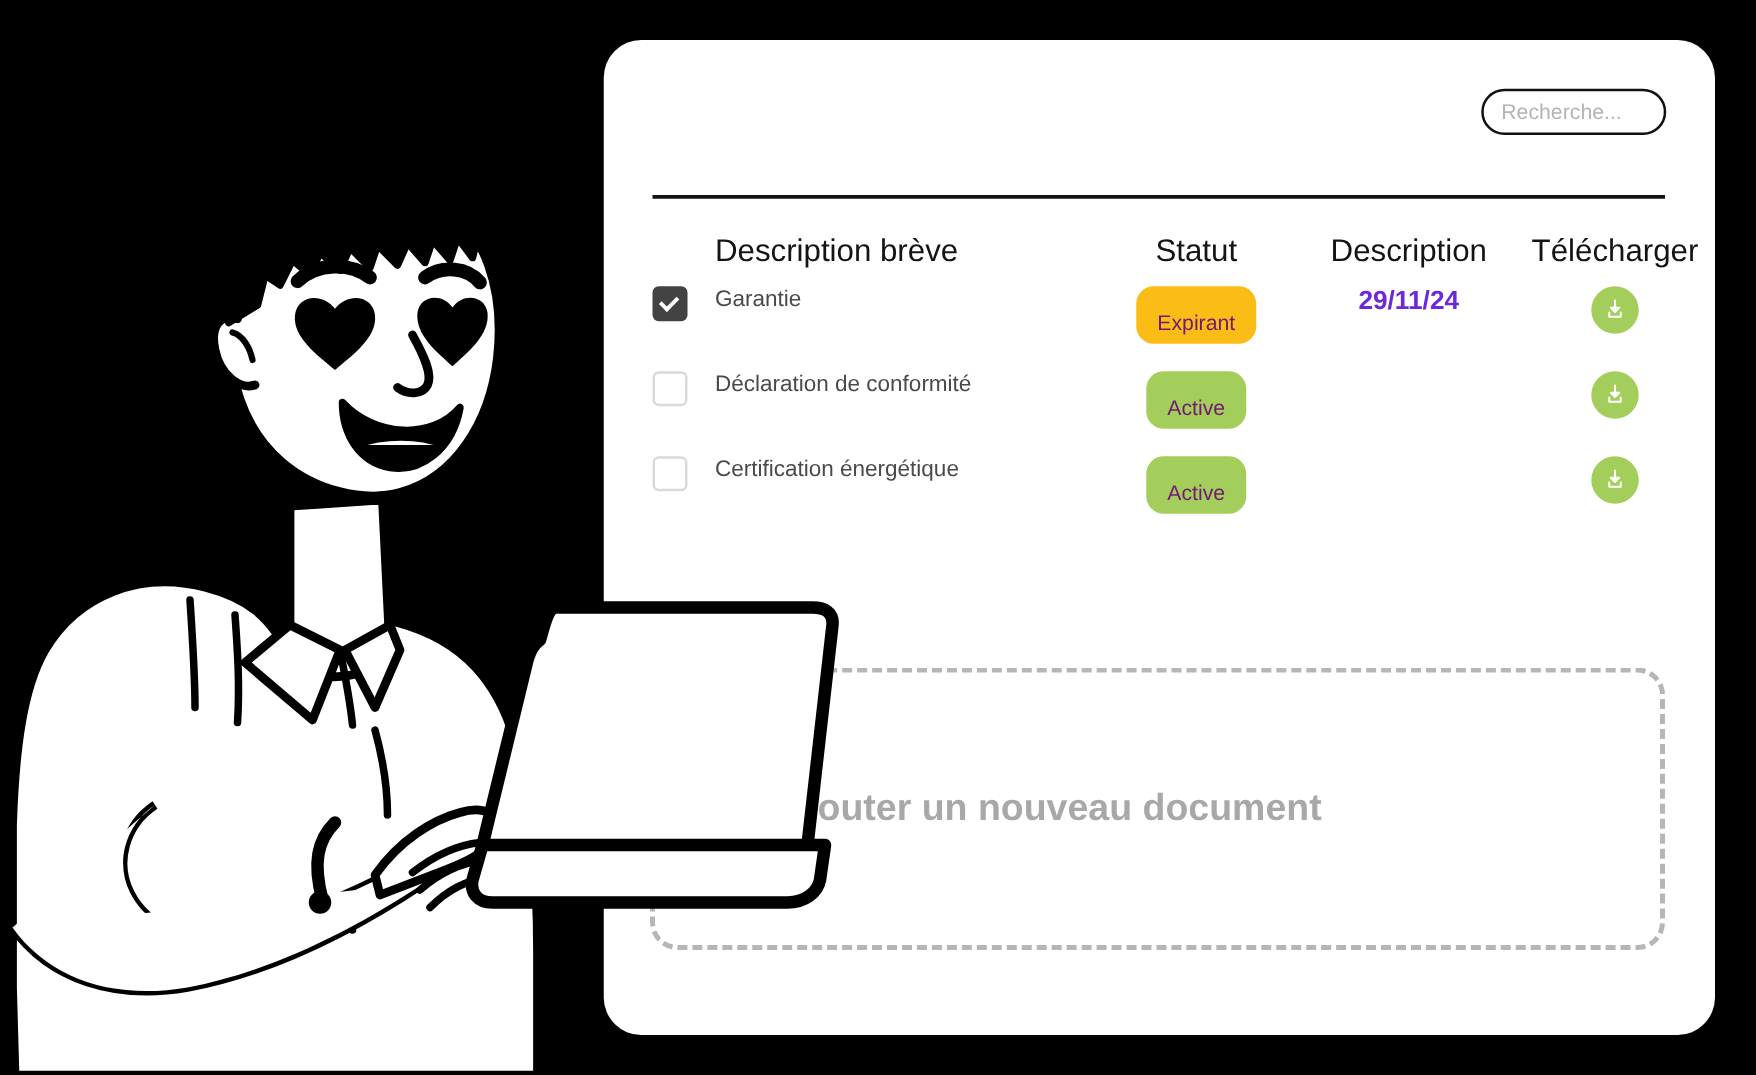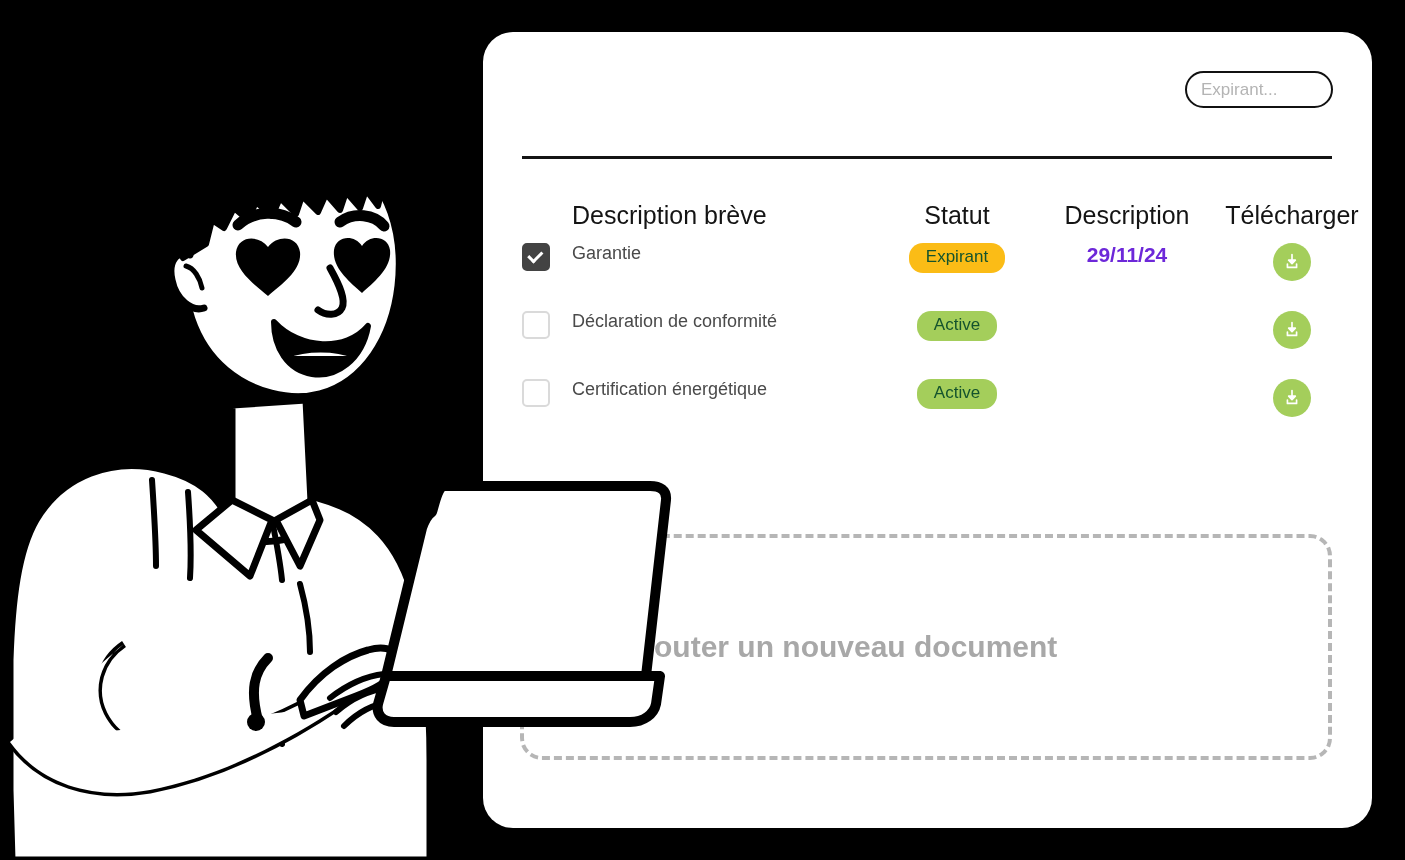--- a/index.html
+++ b/index.html
@@ -96,21 +96,21 @@
     top: 124px;
     width: 810px;
     height: 3px;
     background: #141414;
   }
 
   
   .table {
     position: absolute;
     left: 0px;
-    top: 169px;
+    top: 155px;
     width: 858px;
   }
 
   .table-head {
     display: flex;
     align-items: baseline;
     height: 42px;
   }
   .th {
     font-size: 25px;
@@ -162,23 +162,23 @@
 
   .cell-desc {
     font-size: 18px;
     color: #4a4a4a;
     white-space: nowrap;
   }
 
   .badge {
     display: inline-block;
     border-radius: 14px;
-    color: #14532d;
+    color: #701a75;
     font-size: 17px;
-    padding: 5px 17px 6px 17px;
+    padding: 21px 17px 6px 17px;
     line-height: 1.1;
   }
 
   .cell-exp {
     font-size: 21px;
     color: #6d28d9;
     font-weight: bold;
   }
 
   .dl-btn {
@@ -215,21 +215,21 @@
 </style>
 </head>
 <body style="background: rgb(0, 0, 0);">
 
 <div id="stage">
 
   <div class="card">
 
 
     <div class="search-box">
-      <span class="search-placeholder">Expirant...</span>
+      <span class="search-placeholder">Recherche...</span>
     </div>
 
     <div class="header-divider"></div>
 
     <div class="table">
 
       <div class="table-head">
         <div class="head-pad"></div>
         <div class="col-check"></div>
         <div class="th col-desc">Description brève</div>

